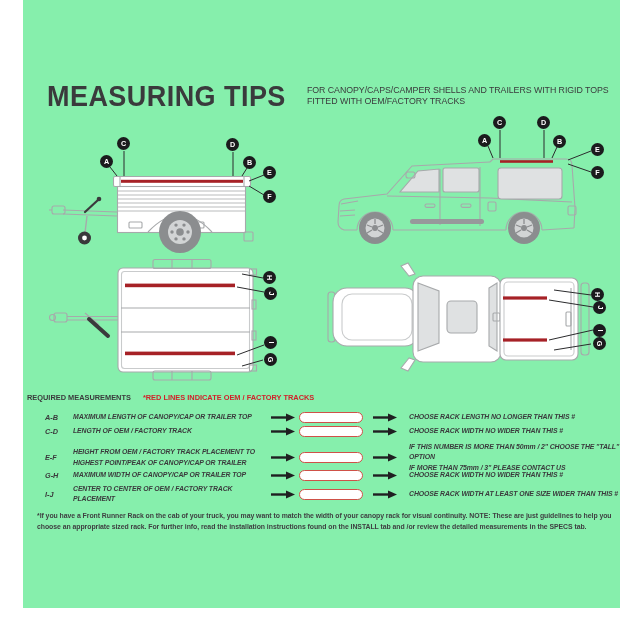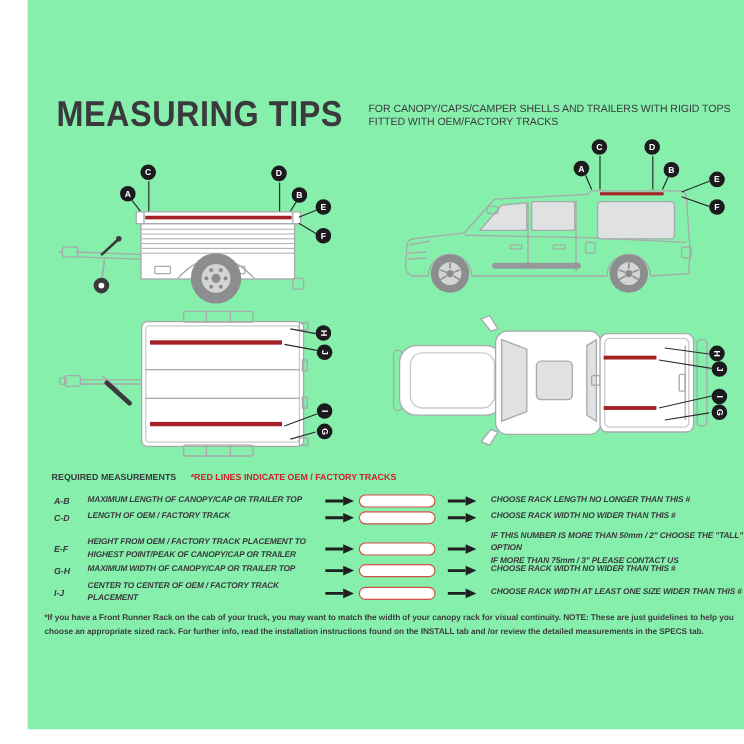--- a/index.html
+++ b/index.html
@@ -8,21 +8,21 @@
   .title{position:absolute;left:24px;top:79px;margin:0;font-size:30px;font-weight:800;
          color:#3a3a3c;white-space:nowrap;transform:scaleX(.9);transform-origin:left top;
          letter-spacing:.5px;}
   .subtitle{position:absolute;left:284px;top:85px;width:332px;font-size:8.8px;font-weight:400;
             line-height:1.25;letter-spacing:-.05px;color:#3a3a3c;}
   .dg{position:absolute;}
   .lbl{position:absolute;width:13px;height:13px;border-radius:50%;background:#1b1b1d;color:#fff;
        display:flex;align-items:center;justify-content:center;font-size:7.2px;font-weight:700;
        line-height:1;}
   .lbl.rot span{display:block;transform:rotate(90deg);}
-  .meas-line{position:absolute;left:20px;top:393px;font-size:7.4px;font-weight:700;
+  .meas-line{position:absolute;left:4px;top:393px;font-size:7.4px;font-weight:700;
              letter-spacing:0;white-space:nowrap;}
   .meas-line .note{color:#d0212a;margin-left:12px;}
   .m-row{position:absolute;left:22px;width:586px;display:grid;
          grid-template-columns:28px 198px 28px 74px 36px 1fr;align-items:center;
          font-weight:700;color:#3a3a3c;font-style:italic;}
   .m-row .key{font-size:7.3px;}
   .m-row .desc,.m-row .guide{font-size:6.9px;letter-spacing:-.1px;line-height:1.5;}
   .oval{width:64px;height:11px;border:1.4px solid #cf5148;border-radius:7px;background:#fff;
         box-sizing:border-box;}
   .arrow svg{display:block;}

